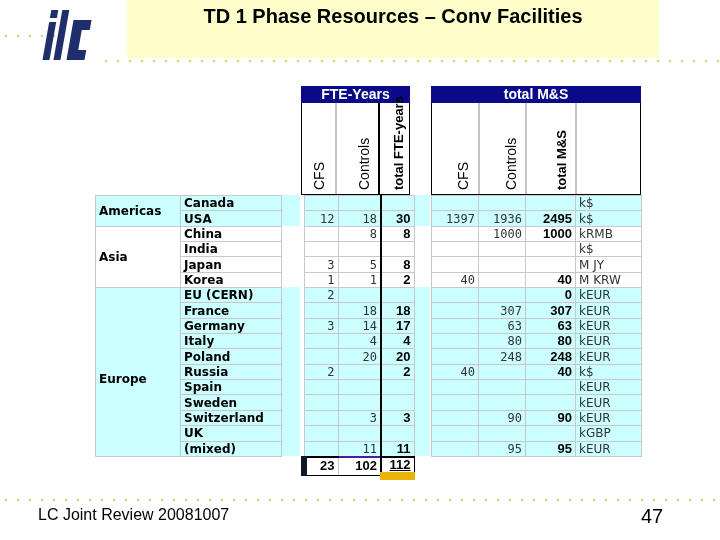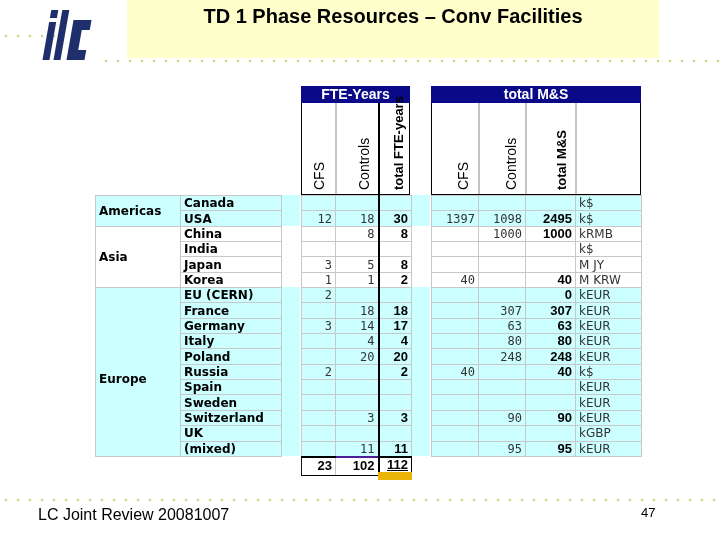--- a/index.html
+++ b/index.html
@@ -2,21 +2,21 @@
 <html><head>
 <meta charset="utf-8">
 <style>
   html, body { margin:0; padding:0; }
   body { width:720px; height:540px; position:relative; background:#ffffff; overflow:hidden; font-family:"Liberation Sans", sans-serif; }
   .dots { position:absolute; height:4px; background-image:radial-gradient(circle, #c8d77a 1.4px, transparent 1.6px); background-size:12px 4px; background-repeat:repeat-x; }
   .title-box { position:absolute; left:127px; top:0; width:532px; height:58px; background:#ffffcc; }
   .title { position:absolute; left:127px; top:2px; width:532px; text-align:center; font-weight:bold; font-size:20px; line-height:29px; color:#000; font-family:"Liberation Sans", sans-serif; }
   .logo { position:absolute; left:42px; top:6px; width:56px; height:56px; }
   .footer-left { position:absolute; left:38px; top:506px; font-size:16px; color:#000; }
-  .footer-right { position:absolute; left:641px; top:505px; font-size:13px; color:#000; }
+  .footer-right { position:absolute; left:641px; top:505px; font-size:20px; color:#000; }
 
   .band { position:absolute; background:#0a0a88; color:#fff; font-weight:bold; font-size:14px; text-align:center; line-height:17px; }
   .hdrbox { position:absolute; background:#fff; border:1px solid #000; border-top:none; box-sizing:border-box; }
   .vcol { position:absolute; top:0; bottom:0; border-left:2px solid #c4c4c4; }
   .vcol.dark { border-left:2px solid #000; }
   .rot { position:absolute; bottom:4px; transform-origin:left bottom; transform:rotate(-90deg); white-space:nowrap; font-size:14px; color:#000; }
   .rot.b { font-weight:bold; font-size:13px; }
 
   .tbl { position:absolute; border-collapse:collapse; table-layout:fixed; font-size:12px; }
   .tbl td { height:15.35px; padding:0 3px; box-sizing:border-box; border:1px solid #c8c8c8; line-height:14px; white-space:nowrap; overflow:hidden; }
@@ -221,21 +221,21 @@
         <td class="num"></td>
         <td class="num" style="border-right:2px solid #000"></td>
         <td class="num bold"></td>
       </tr>
   <tr class="cyan">
         <td class="num"></td>
         <td class="num" style="border-right:2px solid #000">11</td>
         <td class="num bold">11</td>
       </tr>
   <tr class="white">
-        <td class="num bold" style="border-top:2px solid #000; border-bottom:1px solid #000; border-left:1px solid #0f172a;text-align:right;">23</td>
+        <td class="num bold" style="border-top:2px solid #000; border-bottom:1px solid #000; border-left:6px solid #0f172a;text-align:right;">23</td>
         <td class="num bold" style="border-top:2px solid #4c1d95; border-bottom:1px solid #000; border-right:2px solid #000;margin-top:37px;">102</td>
         <td class="num bold" style="border-top:2px solid #000; border-bottom:8px solid #eab308; border-right:1px solid #000;text-decoration:underline;">112</td>
       </tr>
 </tbody>
   </table>
 
 <table class="tbl" style="left:431px; top:195px; width:210px; border:1px solid #000; border-top:none;">
   <colgroup>
       <col style="width:47px">
       <col style="width:47px">
@@ -244,21 +244,21 @@
     </colgroup>
   <tbody>
       <tr class="cyan">
         <td class="num"></td>
         <td class="num"></td>
         <td class="num bold"></td>
         <td class="unit">k$</td>
       </tr>
   <tr class="cyan">
         <td class="num">1397</td>
-        <td class="num">1098</td>
+        <td class="num">1936</td>
         <td class="num bold">2495</td>
         <td class="unit">k$</td>
       </tr>
   <tr class="white">
         <td class="num"></td>
         <td class="num">1000</td>
         <td class="num bold">1000</td>
         <td class="unit">kRMB</td>
       </tr>
   <tr class="white">

